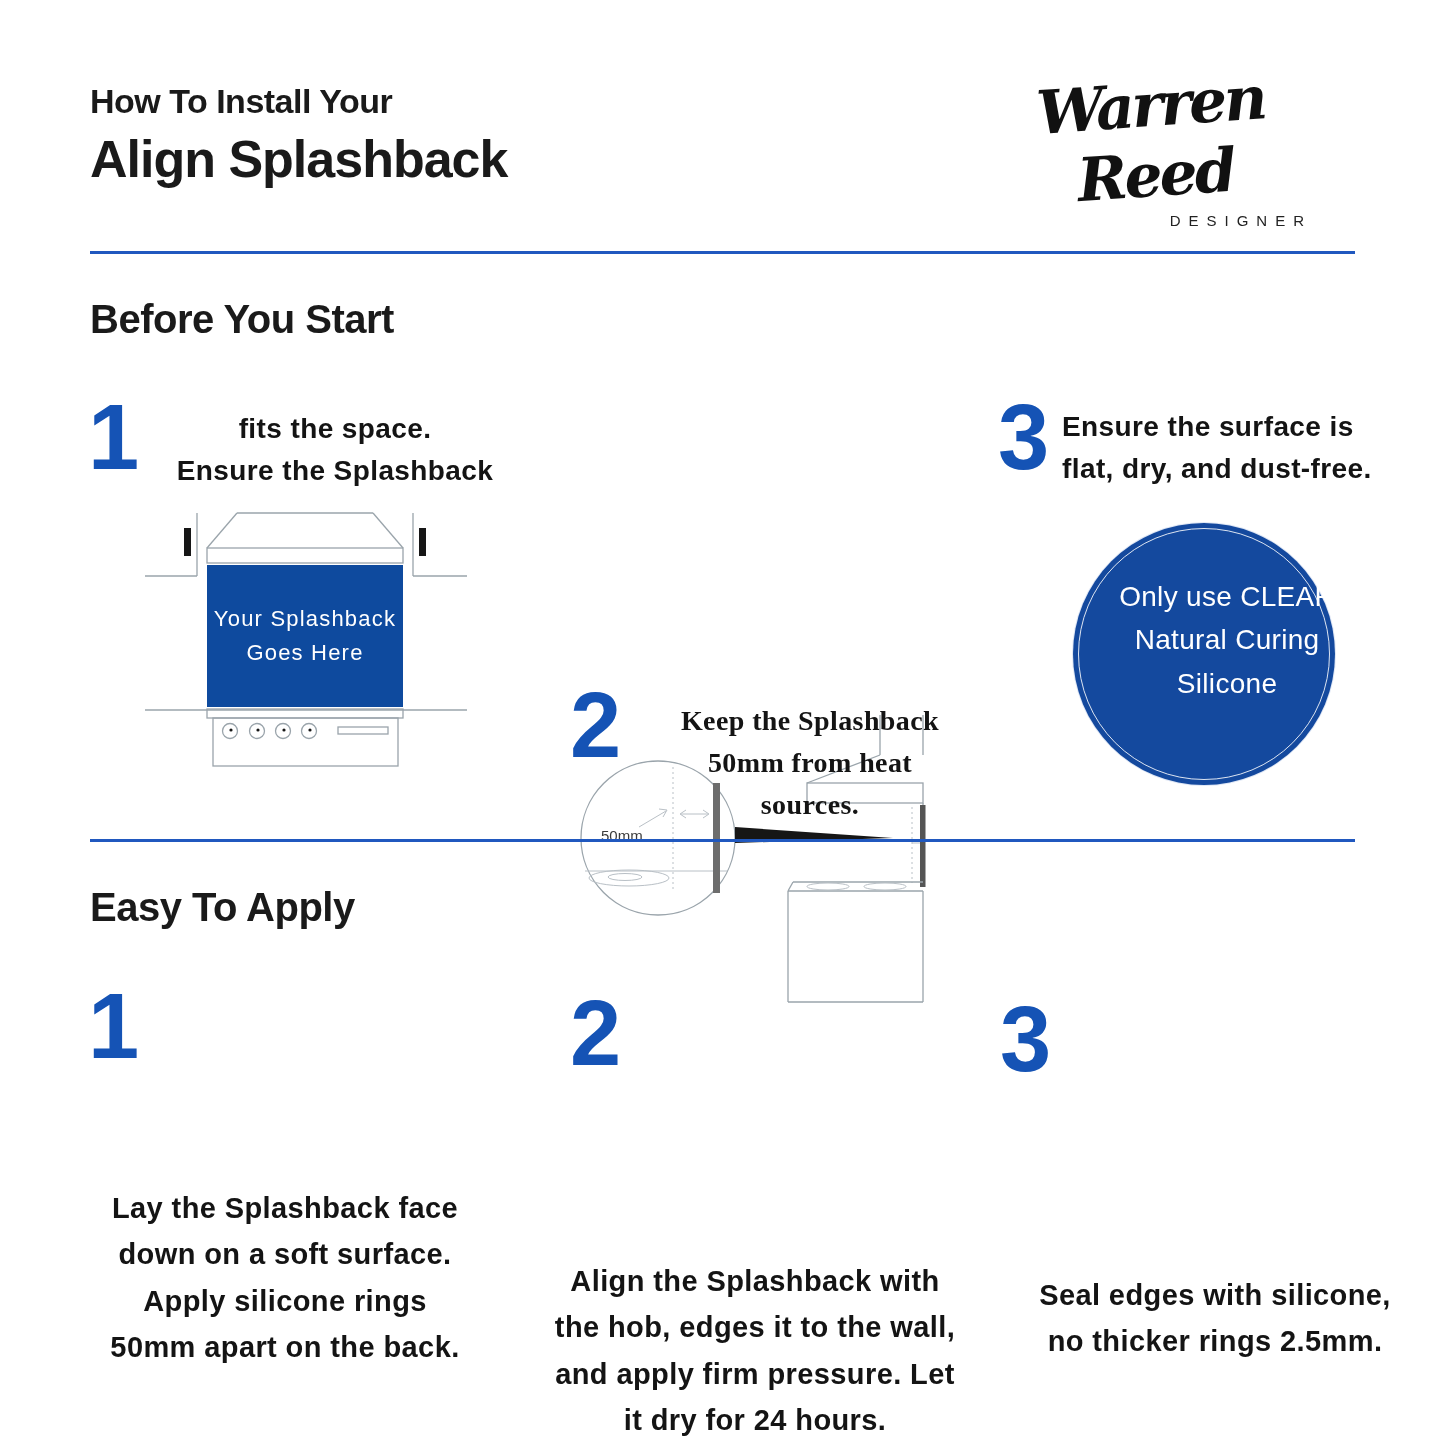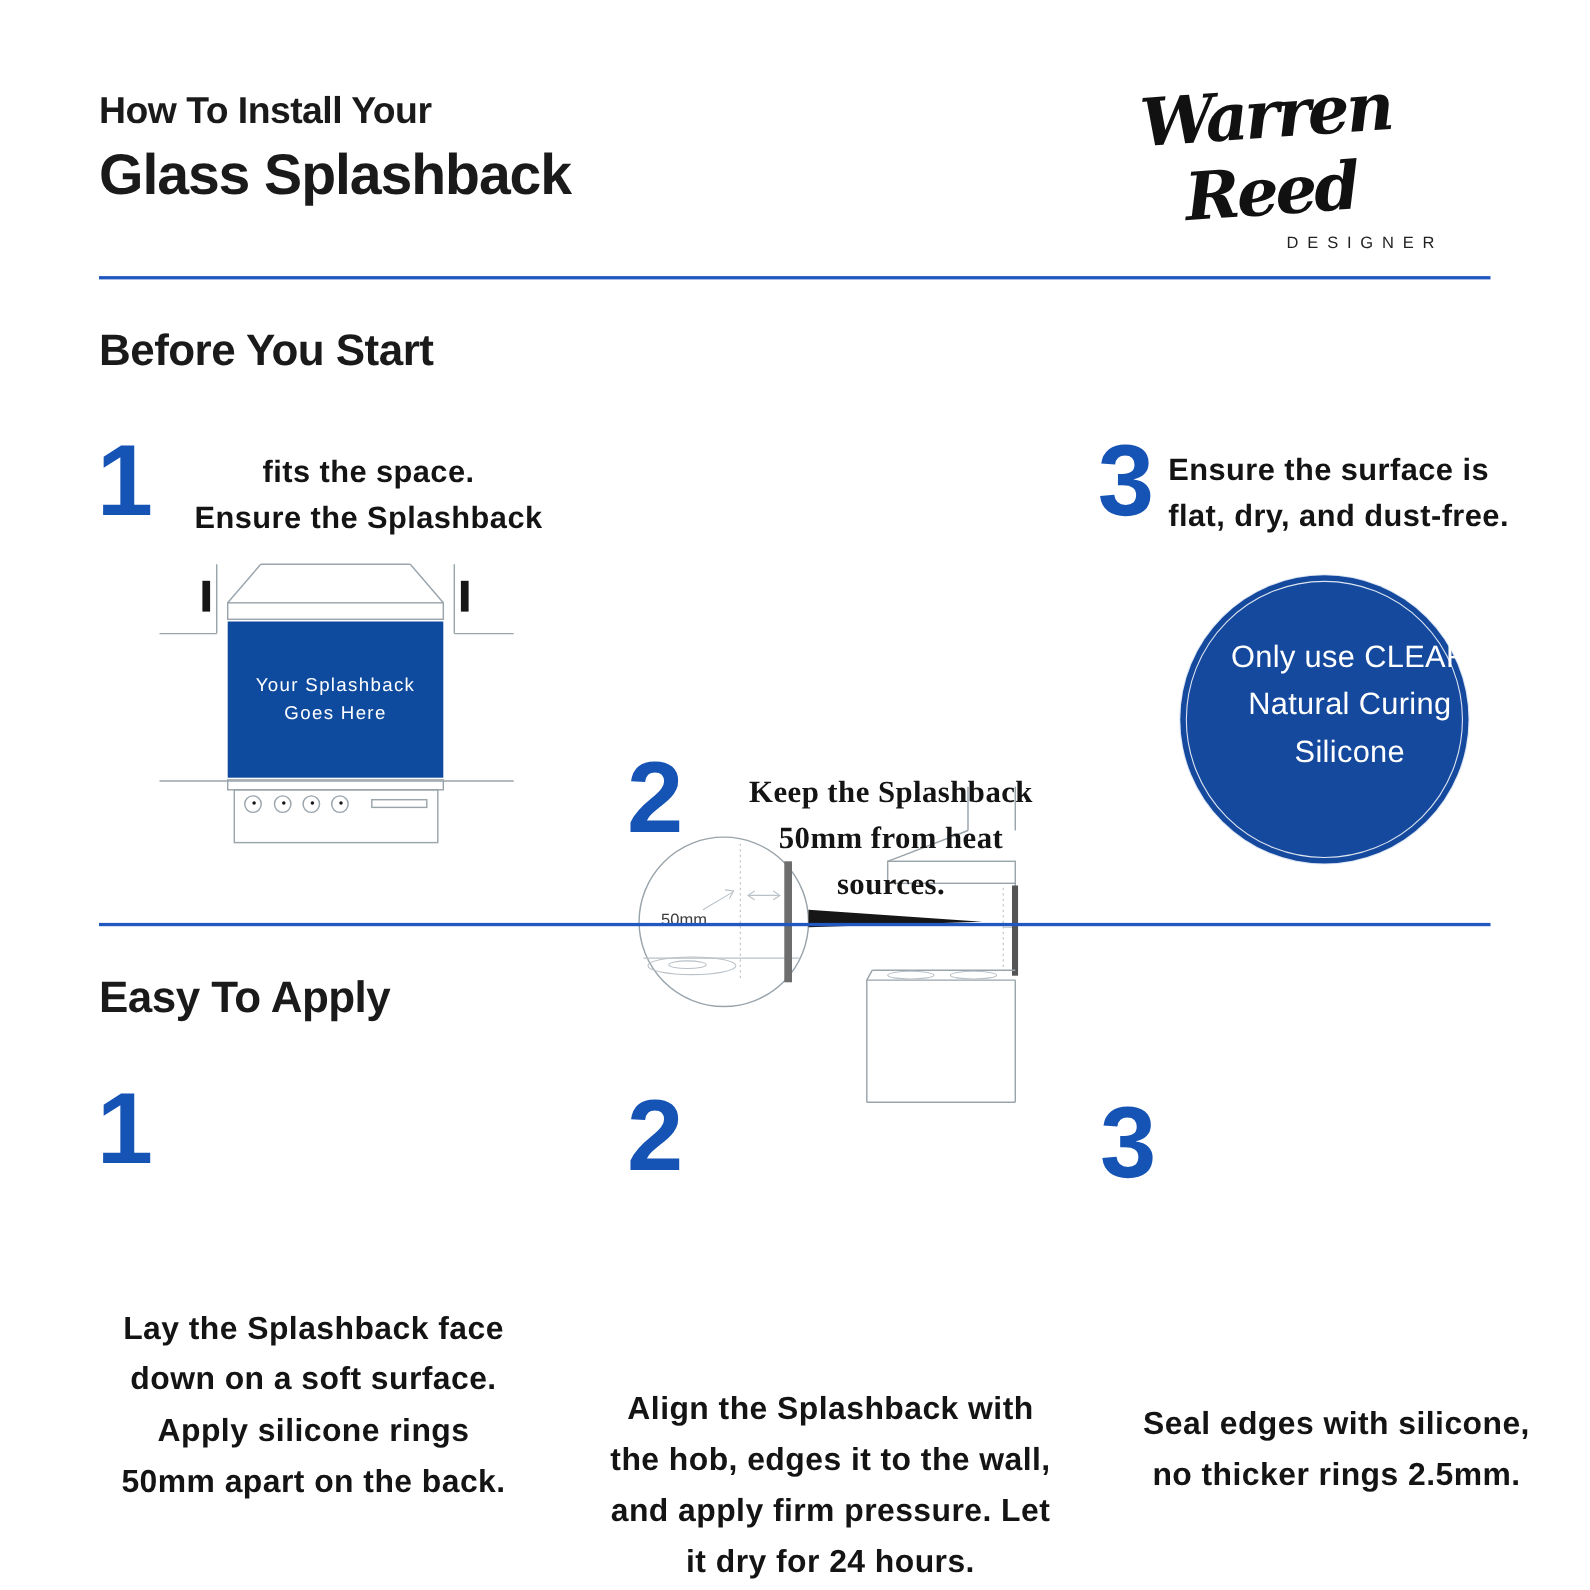--- a/index.html
+++ b/index.html
@@ -28,21 +28,21 @@
   .step-text span{display:block;}
   .apply-text{font-size:29px;line-height:1.6;}
 
   
   .illo{position:relative;}
   .illo svg{position:absolute;left:0;top:0;}
   .blue-panel{
     position:absolute;left:67px;top:78px;width:196px;height:142px;background:#0e4a9e;
     display:flex;align-items:center;justify-content:center;text-align:center;
   }
-  .blue-panel-label{color:#fff;font-size:17px;font-weight:400;letter-spacing:1.2px;line-height:1.55;}
+  .blue-panel-label{color:#fff;font-size:22px;font-weight:400;letter-spacing:1.2px;line-height:1.55;}
   .blue-panel-label span{display:block;}
 
   
   .silicone-circle{
     width:262px;height:262px;border-radius:50%;background:#14499e;
     display:flex;align-items:center;justify-content:flex-end;text-align:center;
     box-shadow:0 0 0 1px #dfe7f5;
   }
   .silicone-circle::after{
     content:"";position:absolute;left:5px;top:5px;right:5px;bottom:5px;
@@ -57,21 +57,21 @@
   svg .dk{fill:#161616;stroke:none;}
   svg text{font-family:"Liberation Sans", sans-serif;}
 </style>
 </head>
 <body>
 
 <div id="page">
 
   <div class="abs" style="left:90px;top:82px;">
     <div class="title-line1">How To Install Your</div>
-    <div class="title-line2">Glass Splashback</div>
+    <div class="title-line2">Align Splashback</div>
   </div>
 
   <div class="abs logo" style="left:968px;top:70px;">
     <div class="logo-script">Warren Reed</div>
     <div class="logo-sub">DESIGNER</div>
   </div>
 
   <div class="abs divider" style="left:90px;top:251px;width:1265px;"></div>
 
   <div class="abs section-heading" style="left:90px;top:297px;">Before You Start</div>

